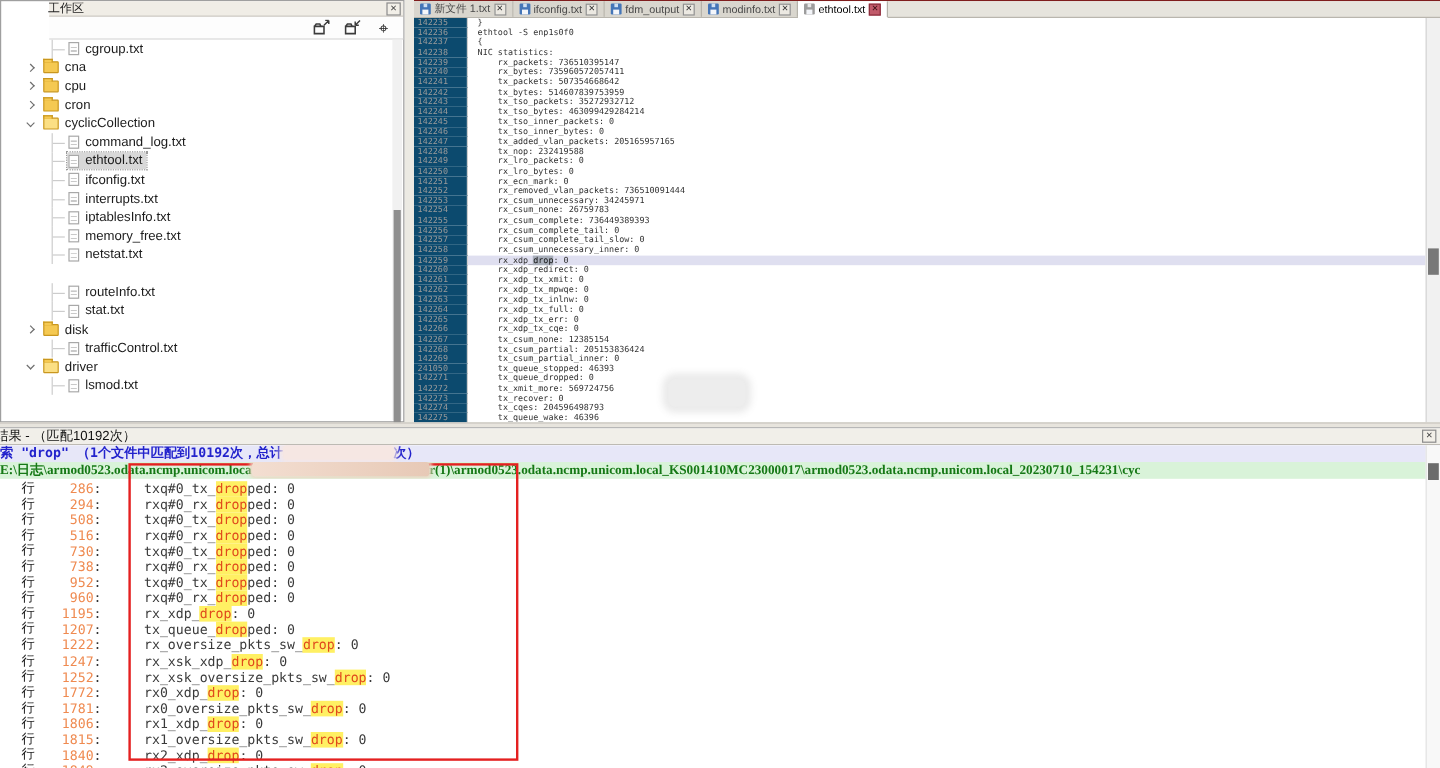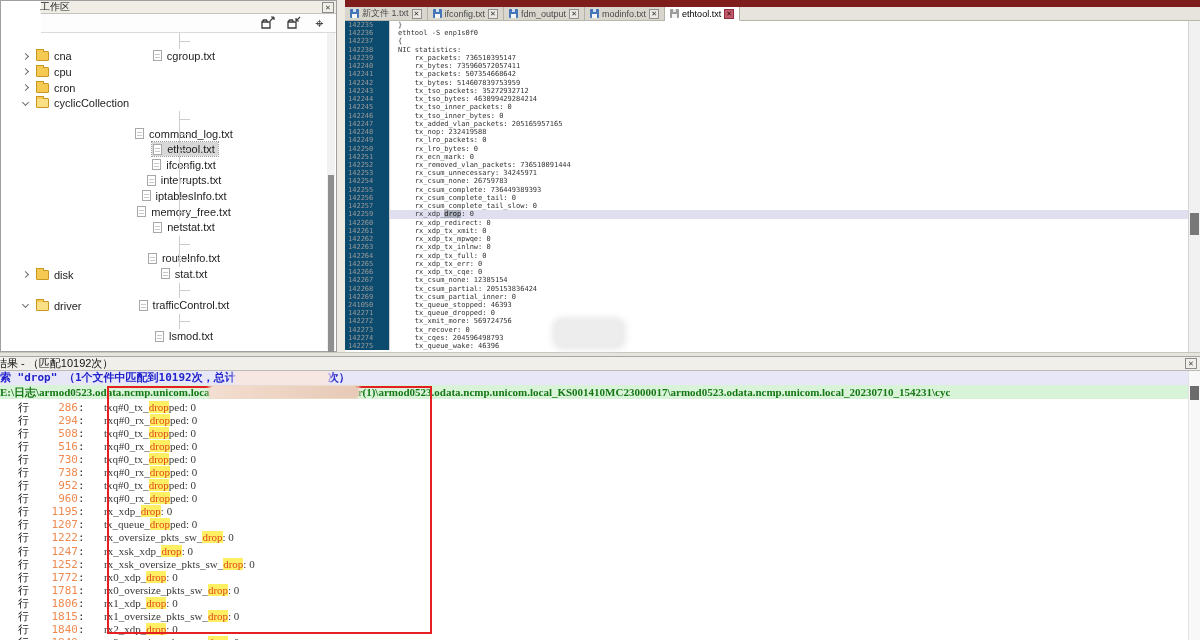--- a/index.html
+++ b/index.html
@@ -13,40 +13,40 @@
   .lp-header { height:13px; background:#f0ede6; border-bottom:1px solid #c6c3bc; display:flex; align-items:center; padding:0 2px; font-size:10px; color:#222; }
   .lp-title { flex:1; white-space:nowrap; overflow:hidden; margin-left:-3px; }
   .win-x { width:12px; height:11px; border:1px solid #8b8b8b; background:#f2efe8; color:#444; font-size:7px; line-height:9px; text-align:center; cursor:default; flex:none; }
   .lp-toolbar { height:19px; display:flex; justify-content:flex-end; align-items:center; gap:9px; padding-right:8px; border-bottom:1px solid #dadada; background:#fdfdfd; }
   .tool-ic { width:17px; height:15px; display:inline-flex; align-items:center; justify-content:center; }
   .locate-glyph { font-size:14px; color:#222; line-height:15px; }
 
   .tree { position:absolute; left:0; top:32px; right:9px; bottom:0; overflow:hidden; font-size:11px; color:#1c1c1c; }
   .ti { height:15.6px; display:flex; align-items:center; white-space:nowrap; }
   .ti.d1 { padding-left:22px; }
-  .ti.d2 { padding-left:42px;flex-direction:column; }
+  .ti.d2 { padding-left:42px; }
   .ti-spacer { height:15.6px; }
   .chev { width:5px; height:5px; border-right:1.4px solid #6e6e6e; border-bottom:1.4px solid #6e6e6e; margin-right:7px; flex:none; }
   .chev.collapsed { transform:rotate(-45deg); }
   .chev.expanded  { transform:rotate(45deg); margin-top:-2px; }
   .conn { width:11px; height:100%; border-left:1px solid #cccccc; position:relative; flex:none; margin-right:2px; }
   .conn::after { content:""; position:absolute; left:0; top:50%; width:10px; border-top:1px solid #cccccc; }
   .folder-ic { width:13px; height:10px; background:#f5c952; border:1px solid #c9971f; border-radius:1px; margin-right:5px; position:relative; flex:none; }
   .folder-ic::before { content:""; position:absolute; left:-1px; top:-3px; width:6px; height:2px; background:#f5c952; border:1px solid #c9971f; border-bottom:none; }
   .folder-ic.open { background:#fbdf84; }
   .file-ic { width:9px; height:11px; background:#fefefe; border:1px solid #a8a8a8; margin-right:5px; position:relative; flex:none; }
   .file-ic::after { content:""; position:absolute; left:1px; right:1px; top:3px; height:6px;
       background:repeating-linear-gradient(to bottom,#c9c9c9 0 1px,transparent 1px 3px); }
   .ti-inner { display:flex; align-items:center; padding:1px 3px 1px 1px; }
   .ti.selected .ti-inner { background:#d8d8d8; outline:1px dotted #9a9a9a; }
   .tree-scroll { position:absolute; right:1px; top:32px; width:8px; bottom:1px; background:#f1f1f1; }
   .tree-thumb { position:absolute; left:1px; right:1px; top:142px; height:178px; background:#8f8f8f; }
 
   
-  .editor-panel { position:absolute; left:345px; top:0; width:855px; height:352px; background:#fff; border-top:7px solid #7f1d1d; }
+  .editor-panel { position:absolute; left:345px; top:0; width:855px; height:352px; background:#fff; border-top:1px solid #7f1d1d; }
   .tab-bar { position:absolute; left:0; top:0; right:0; height:14px; background:#e6e4dd; border-bottom:1px solid #b9b6ae; display:flex; align-items:stretch; }
   .tab { display:flex; align-items:center; gap:3px; padding:0 5px; font-size:9px; color:#4a4a4a; background:#d9d6ce; border-right:1px solid #b5b2aa; cursor:default; }
   .tab.active { background:#ffffff; color:#000; border-bottom:1px solid #fff; margin-bottom:-1px; }
   .floppy { width:9px; height:9px; background:#4576b8; border-radius:1px; position:relative; flex:none; }
   .floppy::before { content:""; position:absolute; left:3px; top:0; width:3px; height:3px; background:#cfe0f2; }
   .floppy::after  { content:""; position:absolute; left:2px; bottom:0; width:5px; height:4px; background:#f4f6fa; }
   .tab.active .floppy { background:#9d9d9d; }
   .tab.active .floppy::before { background:#e8e8e8; }
   .tab-x { width:10px; height:10px; border:1px solid #8f8f8f; background:#ece9e2; color:#333; font-size:7px; line-height:8px; text-align:center; flex:none; }
   .tab.active .tab-x { background:#c15a6a; border-color:#8d2f3e; color:#3a0f16; }
@@ -79,21 +79,21 @@
                font-family:Liberation Serif, serif; font-size:11px; white-space:nowrap; overflow:hidden; }
   .path-redact { display:inline-block; vertical-align:middle; width:148px; height:12px; margin-top:-2px;
                  background:linear-gradient(90deg,#f3ded1,#e7c9b6); border-radius:3px;
                  box-shadow:0 0 3px 2px rgba(238,213,196,.9); position:relative; z-index:60; }
   .rows { position:absolute; left:0; top:29px; right:12px; bottom:0; padding-top:1px; overflow:hidden; }
   .res-row { height:13.06px; line-height:13.06px; display:flex; font-family:"DejaVu Sans Mono", monospace;
              font-size:11px; color:#3a3a3a; white-space:pre; padding-left:18px; }
   .row-hanzi { width:20px; flex:none; font-family:"Liberation Sans", sans-serif; color:#1a1a1a; }
   .row-num { width:40px; flex:none; text-align:right; color:#ef8a50; }
   .row-colon { width:6px; flex:none; color:#333; }
-  .row-text { margin-left:20px;font-family:Liberation Serif, serif; }
+  .row-text { margin-left:36px; }
   .hl { background:#fff063; color:#e0491c; }
   .res-scroll { position:absolute; right:0; top:0; width:12px; bottom:0; background:#f8f8f8; border-left:1px solid #e3e3e3; }
   .res-thumb { position:absolute; left:1px; right:1px; top:15px; height:14px; background:#6c6c6c; }
 
   
   .red-rect { position:absolute; left:107px; top:386px; width:325px; height:248px; border:2px solid #e42020; z-index:50; pointer-events:none; }
 </style>
 </head>
 <body>
 
@@ -367,20 +367,24 @@
           <span class="ed-ln">142255</span>
           <span class="ed-tx">    rx_csum_complete: 736449389393</span>
         </div>
         <div class="ed-row">
           <span class="ed-ln">142256</span>
           <span class="ed-tx">    rx_csum_complete_tail: 0</span>
         </div>
         <div class="ed-row">
           <span class="ed-ln">142257</span>
           <span class="ed-tx">    rx_csum_complete_tail_slow: 0</span>
+        </div>
+        <div class="ed-row">
+          <span class="ed-ln">142258</span>
+          <span class="ed-tx">    rx_csum_unnecessary_inner: 0</span>
         </div>
         <div class="ed-row current">
           <span class="ed-ln">142259</span>
           <span class="ed-tx">    rx_xdp_<span class="ed-sel">drop</span>: 0</span>
         </div>
         <div class="ed-row">
           <span class="ed-ln">142260</span>
           <span class="ed-tx">    rx_xdp_redirect: 0</span>
         </div>
         <div class="ed-row">

